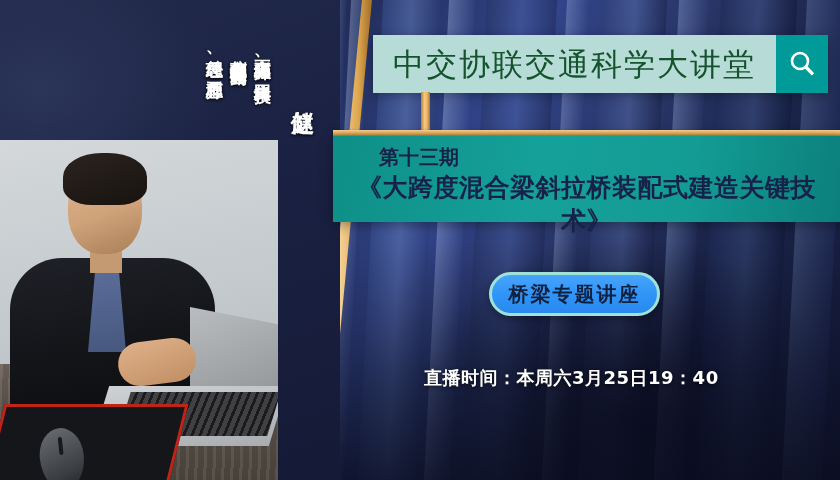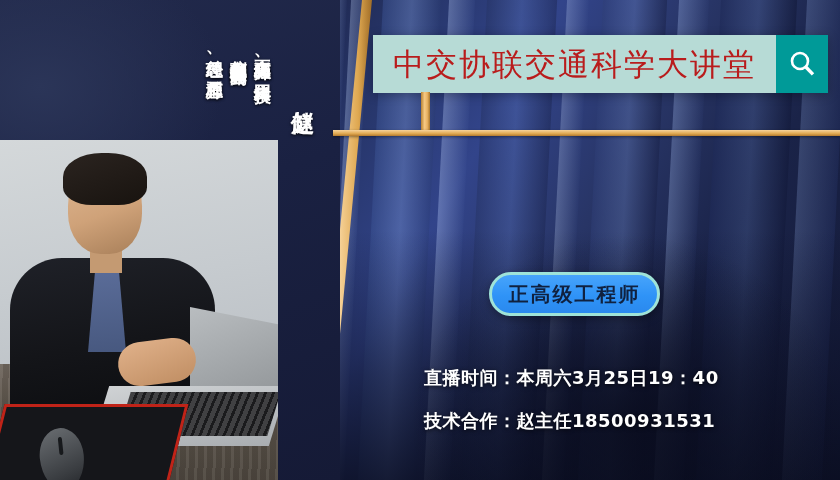--- a/index.html
+++ b/index.html
@@ -133,21 +133,21 @@
   
   #title-banner{
     position:absolute;left:373px;top:35px;width:455px;height:58px;
     display:flex;align-items:stretch;
     box-shadow:0 2px 10px rgba(0,0,0,.30);
   }
   #title-banner .tb-main{
     flex:1;background:#b7dbd6;display:flex;align-items:center;justify-content:center;
   }
   #title-text{
-    color:#b91c1c;font-size:31px;letter-spacing:2px;font-weight:400;line-height:1;
+    color:#14532d;font-size:31px;letter-spacing:2px;font-weight:400;line-height:1;
     font-family:"DejaVu Sans","Liberation Sans",sans-serif;
   }
   #title-banner .tb-icon{
     width:52px;background:#009a98;display:flex;align-items:center;justify-content:center;
   }
   .mag{display:block;}
 
   
   #gold-post{
     position:absolute;left:421px;top:92px;width:9px;height:41px;
@@ -255,21 +255,24 @@
       <svg class="mag" width="30" height="30" viewBox="0 0 30 30">
         <circle cx="13" cy="12" r="8" fill="none" stroke="#ffffff" stroke-width="2.6"></circle>
         <line x1="18.6" y1="17.8" x2="26" y2="25.4" stroke="#ffffff" stroke-width="3.4" stroke-linecap="butt"></line>
       </svg>
     </div>
   </div>
 
   <div id="gold-post"></div>
   <div id="gold-rail"></div>
 
+  <div id="subtitle-band">
+    <div id="subtitle-issue">第十三期</div>
+    <div id="subtitle-main">《大跨度混合梁斜拉桥装配式建造关键技术》</div>
+  </div>
 
   <div id="topic-badge">
-    <span id="topic-badge-label">正高级工程师</span>
+    <span id="topic-badge-label">桥梁专题讲座</span>
   </div>
 
   <div class="footline" id="live-time">直播时间：本周六3月25日19：40</div>
-  <div class="footline" id="contact">技术合作：赵主任18500931531</div>
 
 </div>
 
 </body></html>

